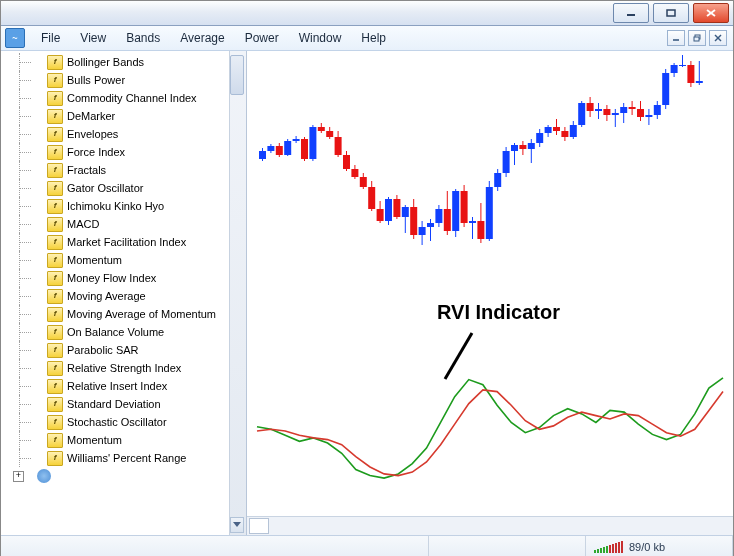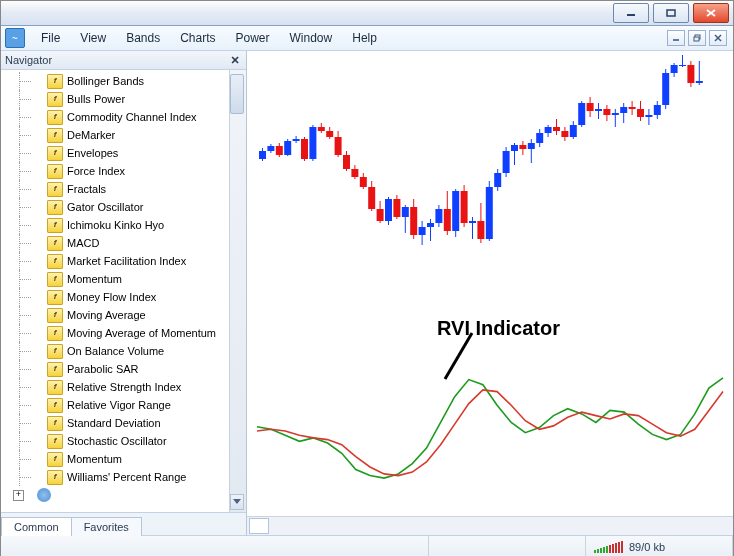--- a/index.html
+++ b/index.html
@@ -77,21 +77,21 @@
           <line x1="9" y1="1" x2="1" y2="7" stroke="#fff" stroke-width="1.8"></line>
         </svg>
     </div>
   </div>
 
   <div class="menubar">
     <div class="app-logo">~</div>
     <div class="menu-item">File</div>
     <div class="menu-item">View</div>
     <div class="menu-item">Bands</div>
-    <div class="menu-item">Charts</div>
+    <div class="menu-item">Average</div>
     <div class="menu-item">Power</div>
     <div class="menu-item">Window</div>
     <div class="menu-item">Help</div>
     <div class="menubar-controls">
       <div class="mini-btn">
           <svg width="8" height="8">
             <line x1="1" y1="6" x2="7" y2="6" stroke="#3a5a80" stroke-width="1.6"></line>
           </svg>
         </div>
       <div class="mini-btn">
@@ -105,24 +105,20 @@
             <line x1="1" y1="1" x2="7" y2="7" stroke="#3a5a80" stroke-width="1.4"></line>
             <line x1="7" y1="1" x2="1" y2="7" stroke="#3a5a80" stroke-width="1.4"></line>
           </svg>
         </div>
     </div>
   </div>
 
   <div class="client">
 
     <div class="navigator">
-      <div class="nav-title">
-        <span>Navigator</span>
-        <span class="nav-close">✕</span>
-      </div>
       <div class="nav-tree" id="nav-tree">
           <div class="tree-item">
             <span class="fx-icon">f</span>
             <span>Bollinger Bands</span>
           </div>
           <div class="tree-item">
             <span class="fx-icon">f</span>
             <span>Bulls Power</span>
           </div>
           <div class="tree-item">
@@ -184,21 +180,21 @@
           <div class="tree-item">
             <span class="fx-icon">f</span>
             <span>Parabolic SAR</span>
           </div>
           <div class="tree-item">
             <span class="fx-icon">f</span>
             <span>Relative Strength Index</span>
           </div>
           <div class="tree-item">
             <span class="fx-icon">f</span>
-            <span>Relative Vigor Range</span>
+            <span>Relative Insert Index</span>
           </div>
           <div class="tree-item">
             <span class="fx-icon">f</span>
             <span>Standard Deviation</span>
           </div>
           <div class="tree-item">
             <span class="fx-icon">f</span>
             <span>Stochastic Oscillator</span>
           </div>
           <div class="tree-item">
@@ -213,24 +209,20 @@
             <div class="tree-plus">+</div>
             <div class="tree-gear"></div>
           </div>
 
         <div class="scroll-thumb"></div>
         <div class="scroll-arrow down">
           <svg width="8" height="6">
               <polygon points="0,0 8,0 4,5" fill="#4a6387"></polygon>
             </svg>
         </div>
-      </div>
-      <div class="nav-tabs">
-        <div class="nav-tab active">Common</div>
-        <div class="nav-tab">Favorites</div>
       </div>
     </div>
 
     <div class="chart-area">
       <svg id="chart-svg" width="486" height="466">
           <line x1="15.5" y1="97" x2="15.5" y2="110" stroke="#1040ff" stroke-width="1"></line>
           <rect x="12" y="100" width="7" height="8" fill="#1040ff"></rect>
           <line x1="23.9" y1="93" x2="23.9" y2="102" stroke="#1040ff" stroke-width="1"></line>
           <rect x="20.4" y="95" width="7" height="5" fill="#1040ff"></rect>
           <line x1="32.3" y1="92" x2="32.3" y2="106" stroke="#e81313" stroke-width="1"></line>
@@ -332,21 +324,21 @@
           <line x1="435.5" y1="4" x2="435.5" y2="16" stroke="#1040ff" stroke-width="1"></line>
           <rect x="432" y="14" width="7" height="1" fill="#1040ff"></rect>
           <line x1="443.90000000000003" y1="10" x2="443.90000000000003" y2="36" stroke="#e81313" stroke-width="1"></line>
           <rect x="440.40000000000003" y="14" width="7" height="18" fill="#e81313"></rect>
           <line x1="452.3" y1="10" x2="452.3" y2="34" stroke="#1040ff" stroke-width="1"></line>
           <rect x="448.8" y="30" width="7" height="2" fill="#1040ff"></rect>
           <path d="M10.0 375.7 L24.1 378.3 L38.2 384.3 L52.4 390.3 L66.5 386.9 L80.6 392.0 L94.7 402.3 L108.8 418.6 L123.0 424.6 L137.1 427.1 L151.2 422.9 L165.3 412.6 L179.5 397.1 L193.6 371.4 L207.7 345.7 L221.8 328.6 L235.9 333.7 L250.1 354.3 L264.2 371.4 L278.3 381.7 L292.4 376.6 L306.5 364.6 L320.7 357.7 L334.8 362.9 L348.9 371.4 L363.0 359.4 L377.2 361.1 L391.3 373.1 L405.4 383.4 L419.5 388.6 L433.6 383.4 L447.8 362.9 L461.9 337.1 L476.0 326.9 " fill="none" stroke="#1d9b1d" stroke-width="1.6"></path>
           <path d="M10.0 380.0 L24.1 378.3 L38.2 380.0 L52.4 384.3 L66.5 386.9 L80.6 388.6 L94.7 393.7 L108.8 405.7 L123.0 416.0 L137.1 422.9 L151.2 424.6 L165.3 421.1 L179.5 410.9 L193.6 393.7 L207.7 373.1 L221.8 352.6 L235.9 338.9 L250.1 340.6 L264.2 354.3 L278.3 369.7 L292.4 378.3 L306.5 374.9 L320.7 366.3 L334.8 361.1 L348.9 364.6 L363.0 368.0 L377.2 362.9 L391.3 364.6 L405.4 373.1 L419.5 381.7 L433.6 385.1 L447.8 378.3 L461.9 359.4 L476.0 340.6 " fill="none" stroke="#d63a2e" stroke-width="1.6"></path>
           <line x1="225" y1="282" x2="198" y2="328" stroke="#000" stroke-width="3"></line>
         </svg>
-      <div class="annotation" style="left:190px;top:266px;">RVI Indicator</div>
+      <div class="annotation" style="left:190px;top:250px;">RVI Indicator</div>
       <div class="chart-tab-strip">
         <div class="chart-tab-left"></div>
       </div>
     </div>
 
   </div>
 
   <div class="statusbar">
     <div class="status-cell flex"></div>
     <div class="status-cell" style="width:140px"></div>

